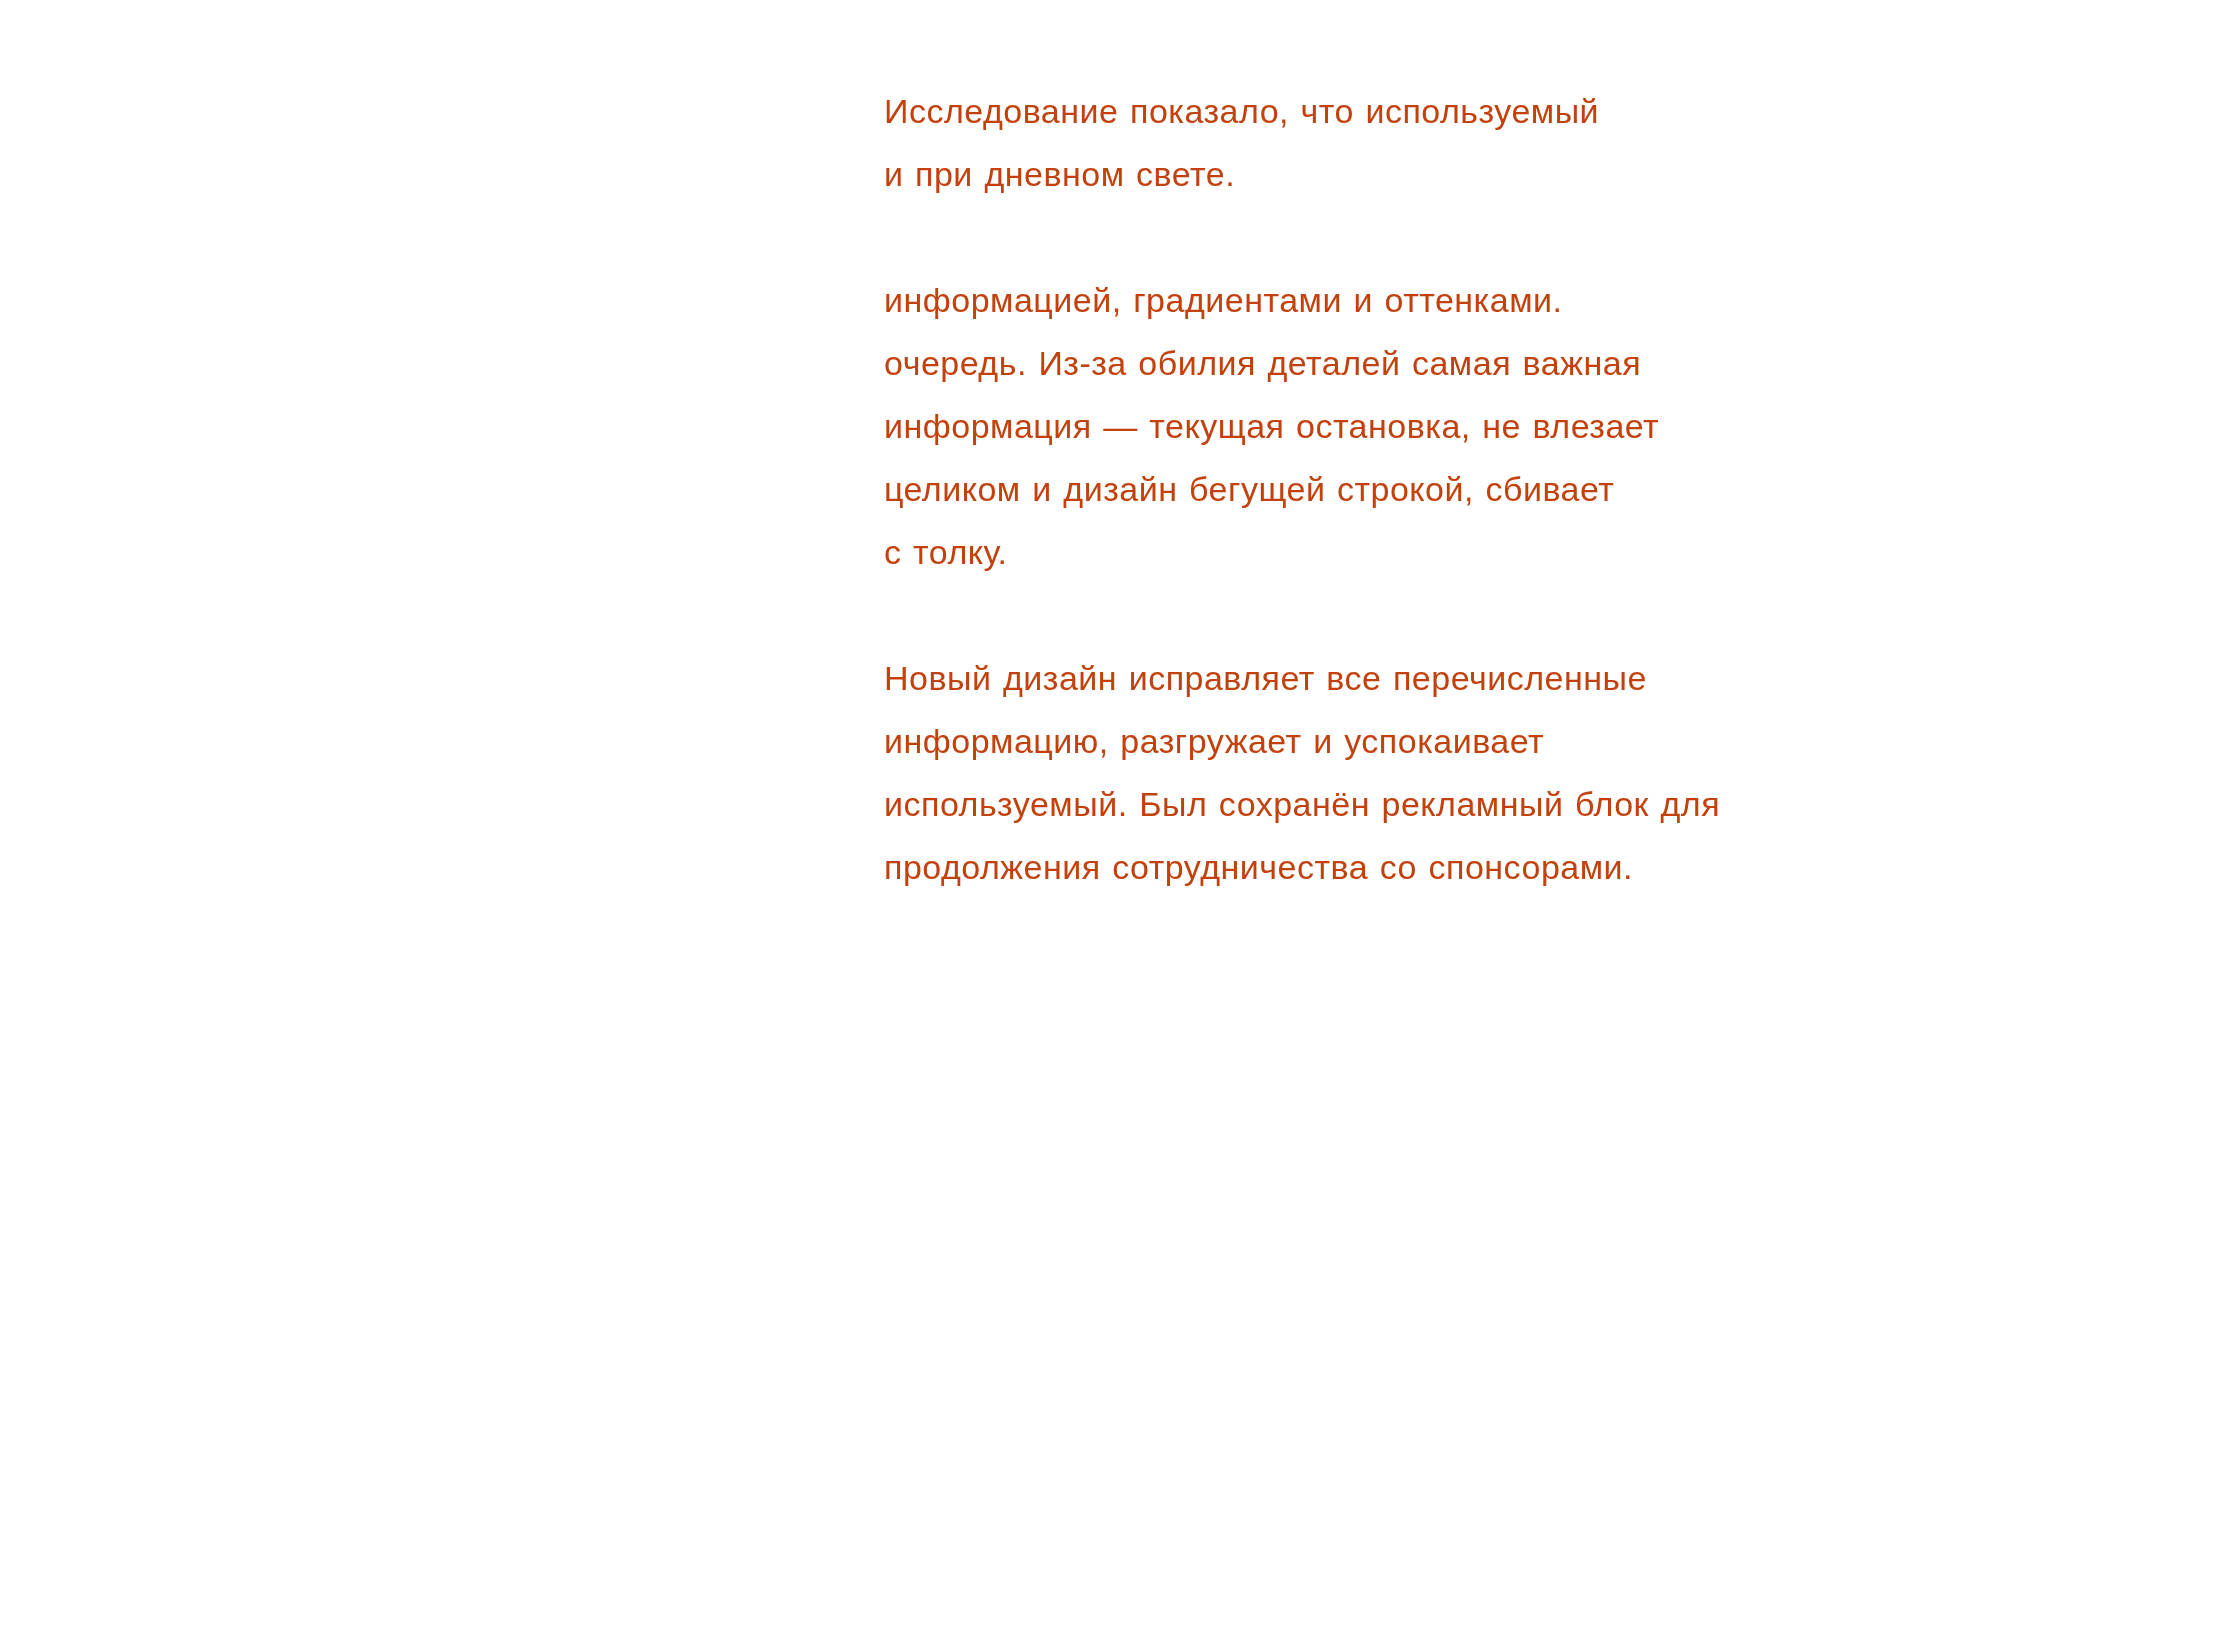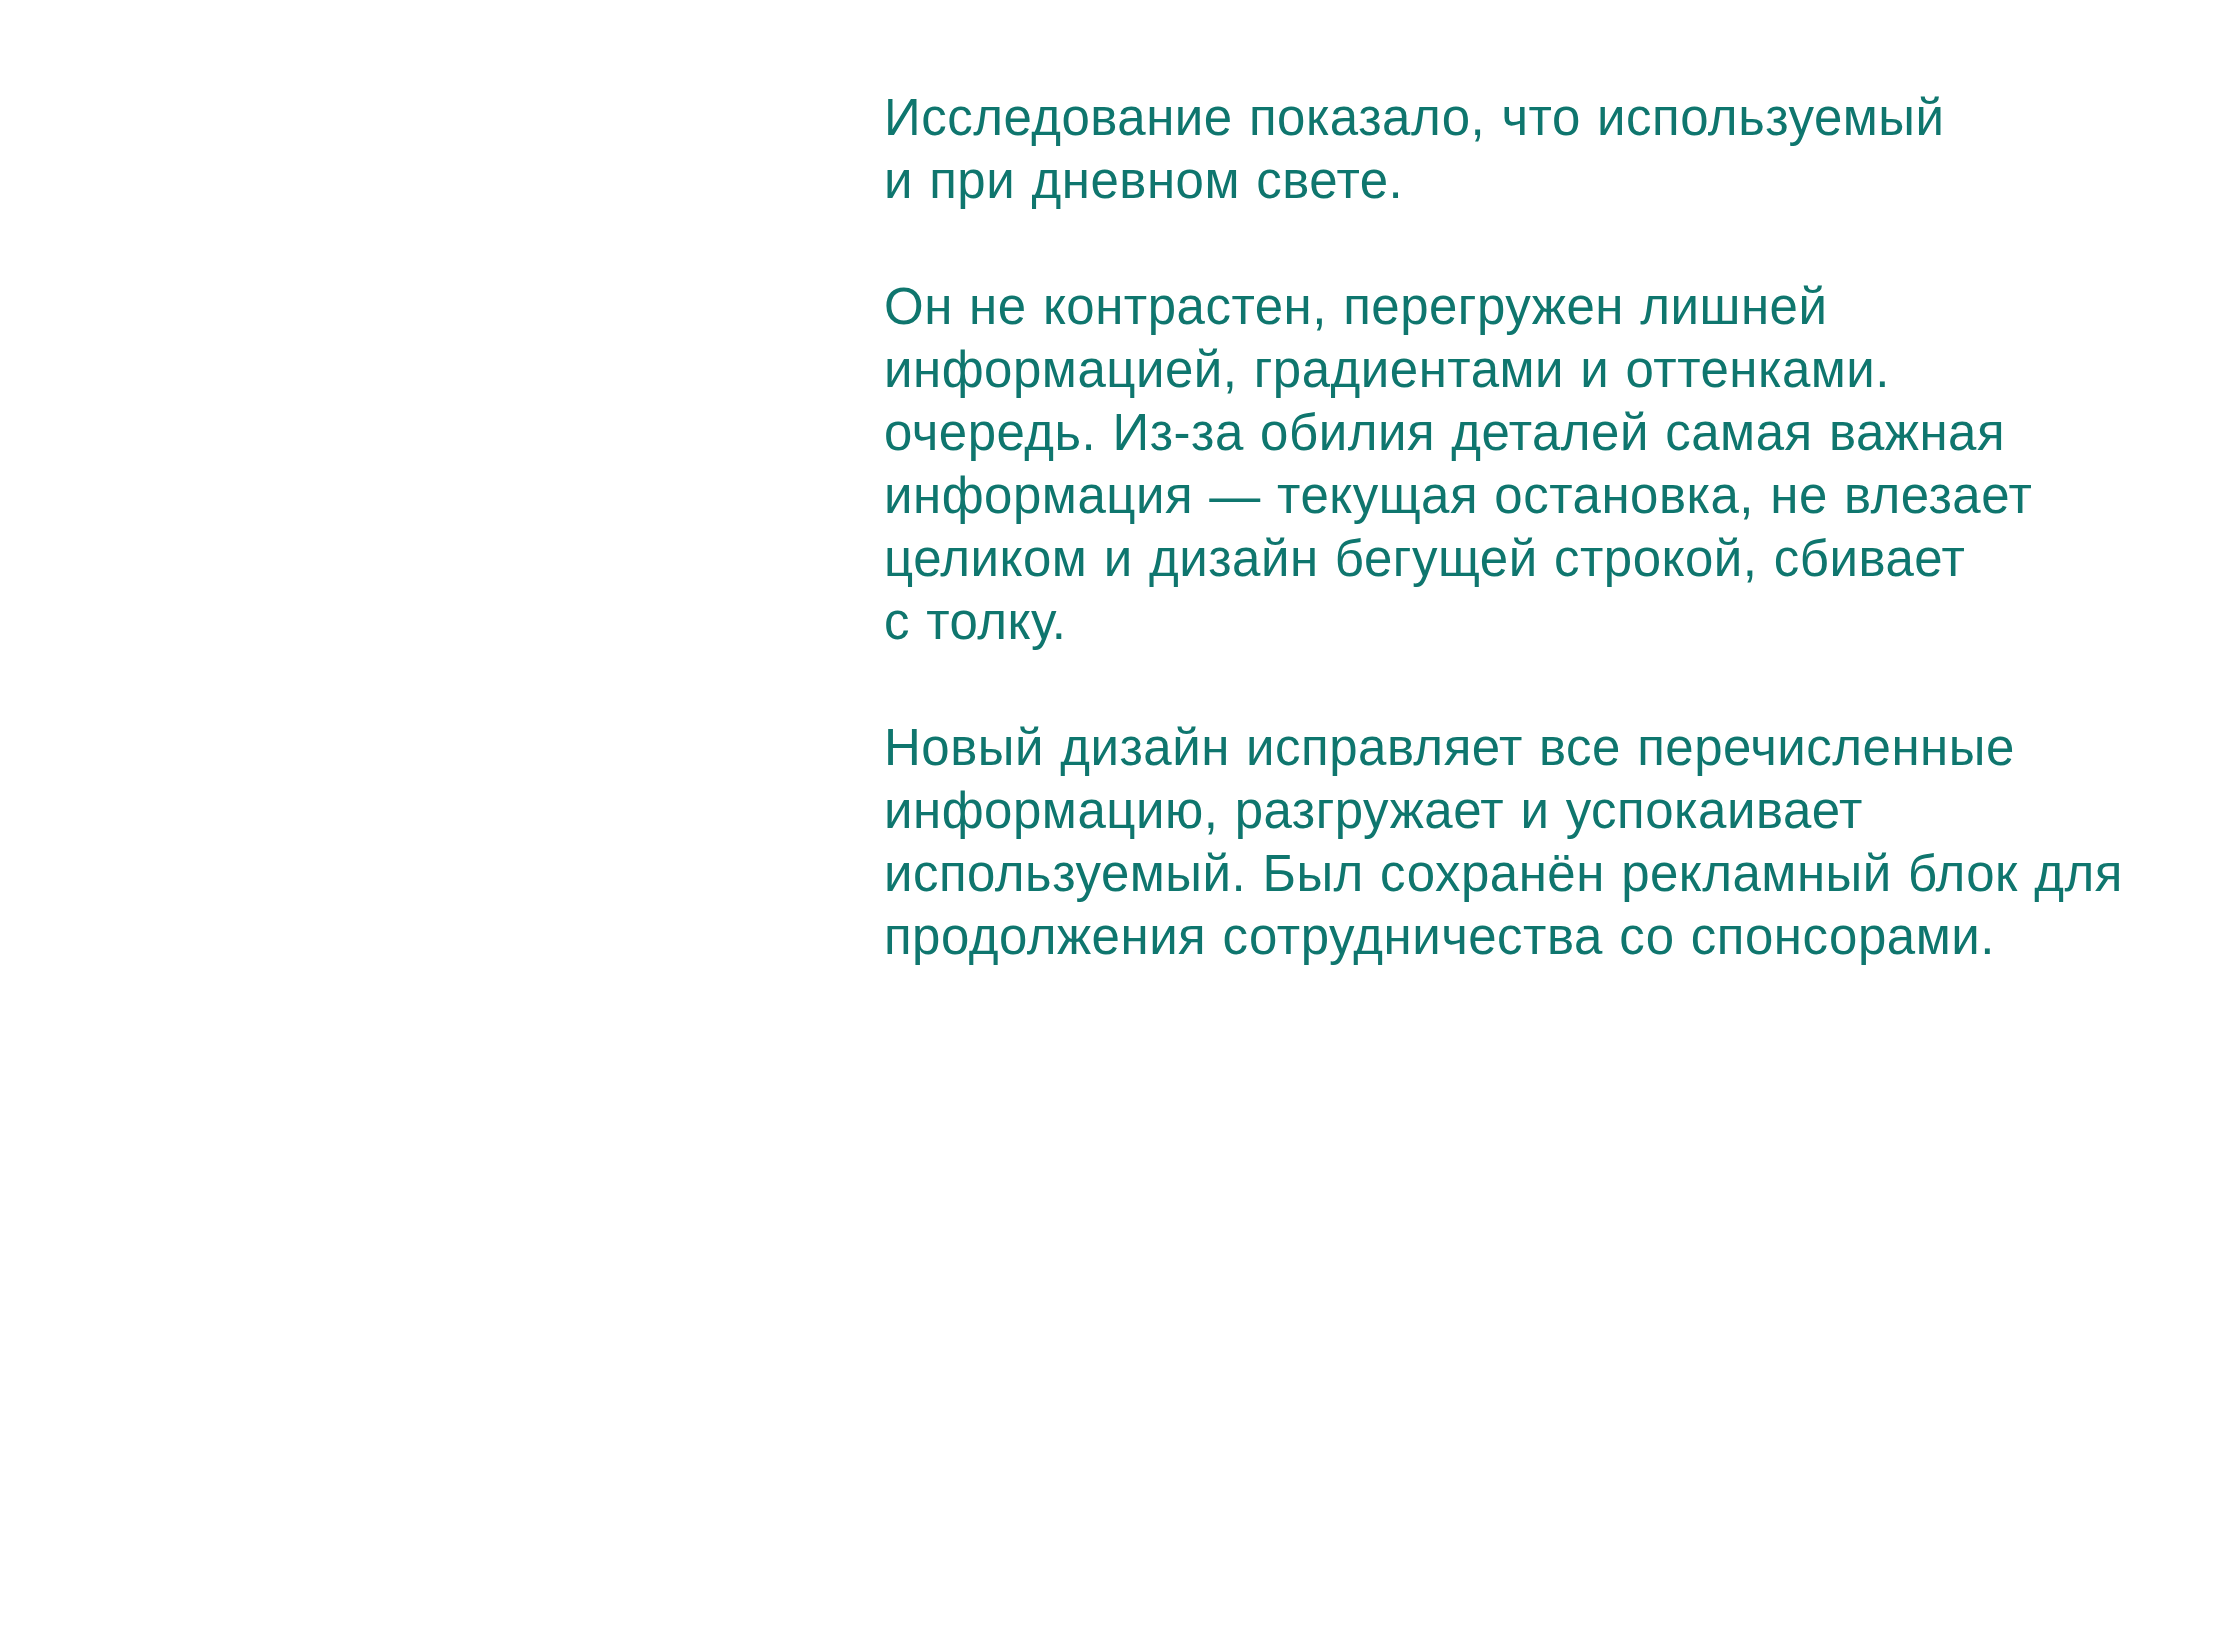--- a/index.html
+++ b/index.html
@@ -9,25 +9,25 @@
     }
     body {
       width: 2239px;
       height: 1646px;
       position: relative;
       overflow: hidden;
     }
     .text-block {
       position: absolute;
       left: 884px;
-      top: 86px;
+      top: 80px;
       width: 1321px;
-      color: #0f766e;
+      color: #c2410c;
       font-family: "Liberation Sans", sans-serif;
-      font-size: 51px;
+      font-size: 34px;
       line-height: 63px;
       letter-spacing: 0.5px;
       word-spacing: 1.6px;
     }
     .paragraph {
       margin: 0 0 63px 0;
     }
     .line {
       display: block;
       white-space: nowrap;
@@ -36,21 +36,20 @@
   </style>
 </head>
 <body>
 
 <div class="text-block">
   <p class="paragraph">
     <span class="line">Исследование показало, что используемый</span>
     <span class="line">и при дневном свете.</span>
   </p>
   <p class="paragraph">
-    <span class="line">Он не контрастен, перегружен лишней</span>
     <span class="line">информацией, градиентами и оттенками.</span>
     <span class="line">очередь. Из-за обилия деталей самая важная</span>
     <span class="line">информация — текущая остановка, не влезает</span>
     <span class="line">целиком и дизайн бегущей строкой, сбивает</span>
     <span class="line">с толку.</span>
   </p>
   <p class="paragraph">
     <span class="line">Новый дизайн исправляет все перечисленные</span>
     <span class="line">информацию, разгружает и успокаивает</span>
     <span class="line">используемый. Был сохранён рекламный блок для</span>

